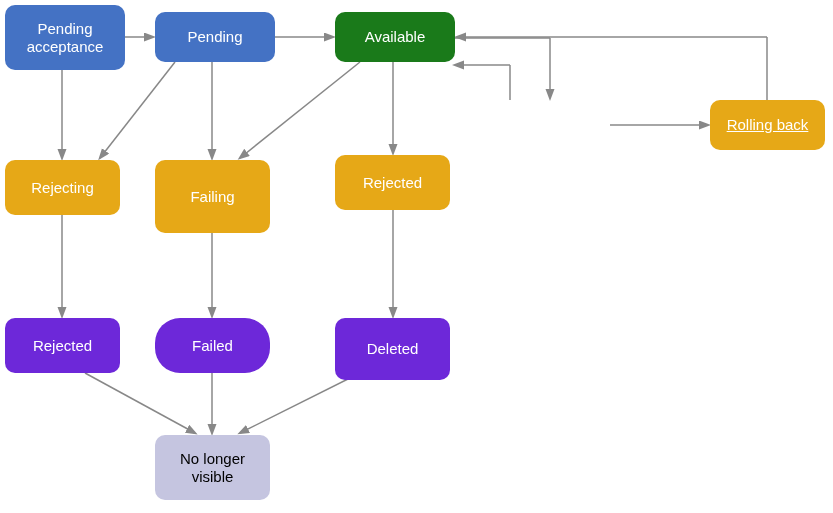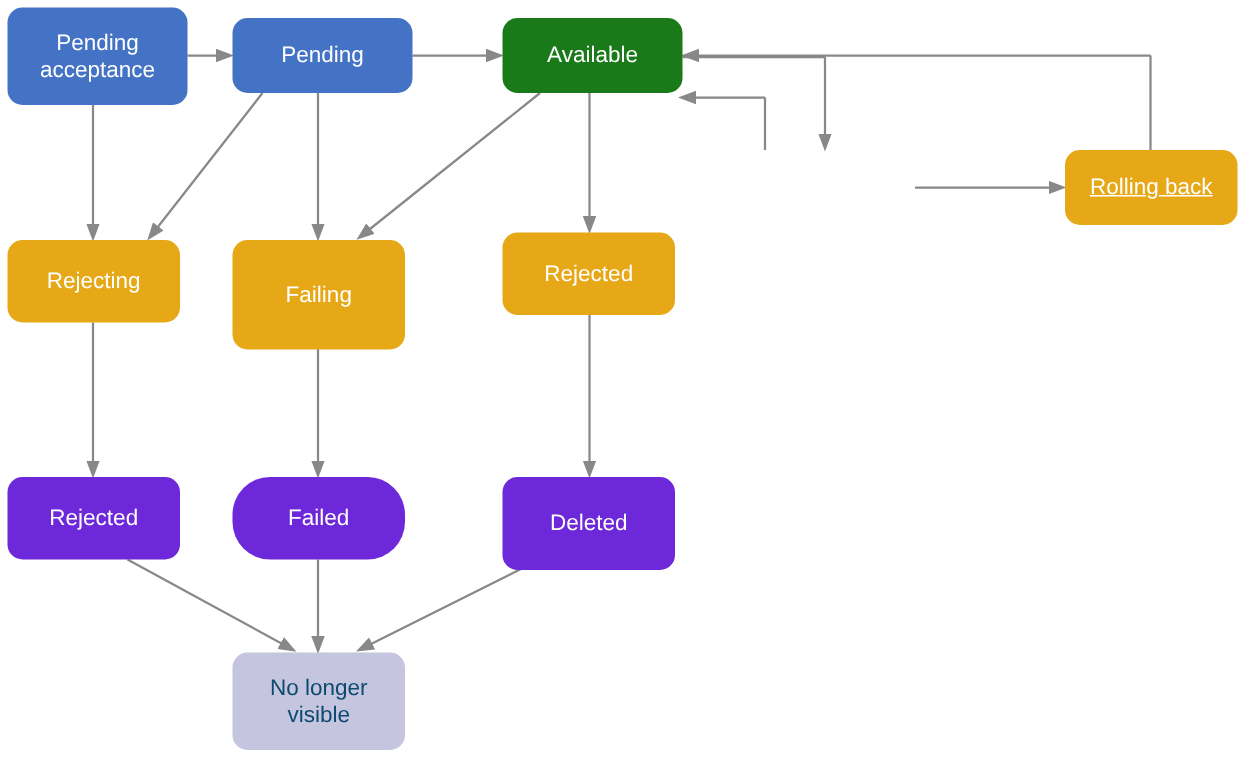--- a/index.html
+++ b/index.html
@@ -26,21 +26,21 @@
       font-size: 15px;
       font-weight: normal;
       color: #fff;
       padding: 8px;
       line-height: 1.2;
     }
     .node.blue { background: #4472C4; }
     .node.green { background: #1a7a1a; }
     .node.orange { background: #E6A817; }
     .node.red { background: #6d28d9; }
-    .node.lavender { background: #C5C5E0; color: #0c4a6e; }
+    .node.lavender { background: #C5C5E0; color: #000000; }
     svg.arrows {
       position: absolute;
       top: 0; left: 0;
       width: 833px;
       height: 513px;
       pointer-events: none;
     }
     svg.arrows line, svg.arrows path {
       stroke: #888;
       stroke-width: 1.5;

